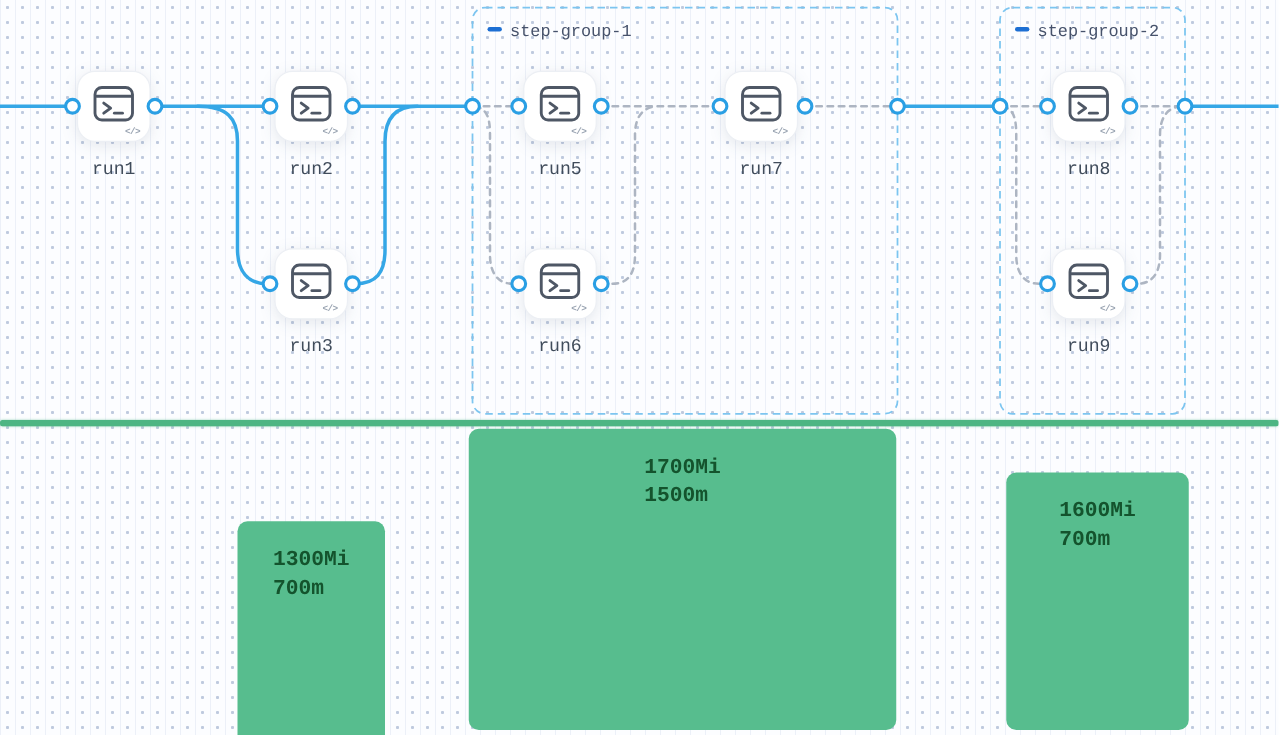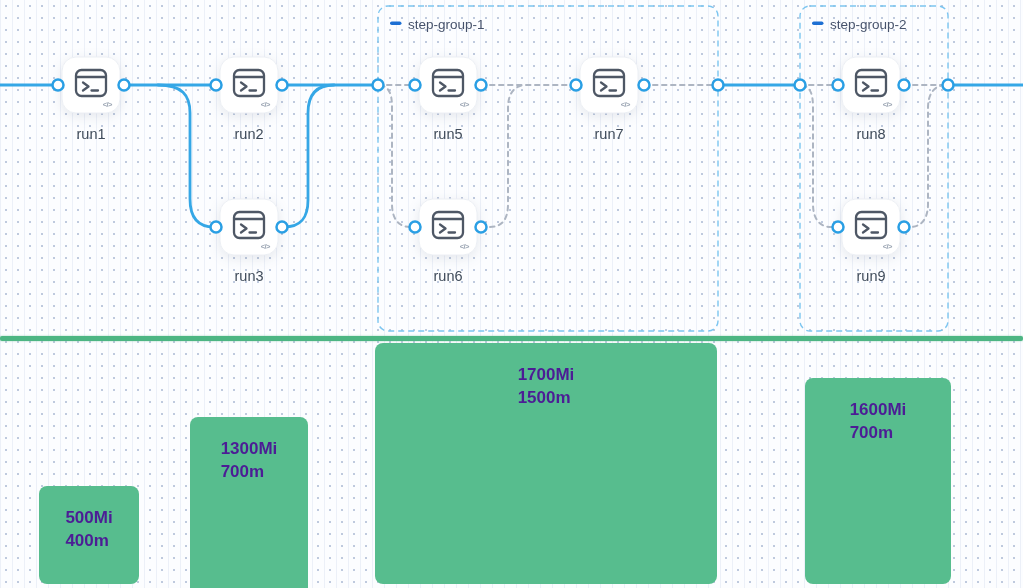--- a/index.html
+++ b/index.html
@@ -3,36 +3,36 @@
 <meta charset="utf-8">
 <style>
   html,body{margin:0;padding:0;background:#ffffff;}
   .canvas{
     position:relative;width:1023px;height:588px;overflow:hidden;
     background-color:#fcfdff;
     background-image:
       linear-gradient(to right, rgba(170,190,220,0.20) 1px, transparent 1px),
       radial-gradient(circle, rgba(140,160,195,0.55) 1.05px, transparent 1.4px);
     background-size:12px 12px, 12px 12px;
-    font-family:Liberation Sans, sans-serif;
+    font-family:Liberation Mono, monospace;
   }
   svg.flow{position:absolute;left:0;top:0;}
   .node-box{fill:#ffffff;stroke:#eceff4;stroke-width:1;filter:drop-shadow(0 3px 6px rgba(30,45,80,0.10));}
   .term-icon{stroke:#4e5765;stroke-width:2.3;fill:none;stroke-linecap:round;stroke-linejoin:round;}
   .node-label{font-size:14.5px;fill:#404c5b;text-anchor:middle;}
   .node-badge{font-size:7.5px;fill:#9aa4b2;text-anchor:end;font-weight:bold;letter-spacing:-0.5px;}
   .group-box{fill:none;stroke:#7cc5f0;stroke-width:1.4;stroke-dasharray:6 4;}
   .group-label{font-size:13.5px;fill:#46526b;}
   .group-dash{fill:#1d6fd3;}
   .edge-solid{fill:none;stroke:#35a7e6;stroke-width:2.8;stroke-linecap:round;}
   .edge-dashed{fill:none;stroke:#adb5c2;stroke-width:2;stroke-dasharray:4.5 4.5;stroke-linecap:round;}
   .port{fill:#ffffff;stroke:#2a9fe4;stroke-width:2.5;}
   .separator{position:absolute;left:0;top:336px;width:1023px;height:5px;background:#4db583;border-radius:2px;box-shadow:0 0 2px rgba(77,181,131,.6);}
   .bar{position:absolute;background:#57bd8e;border-radius:8px;display:flex;justify-content:center;align-items:flex-start;}
-  .bar-text{padding-top:20px;font-weight:700;font-size:17px;line-height:23px;color:#4c1d95;text-align:left;}
+  .bar-text{padding-top:20px;font-weight:700;font-size:17px;line-height:23px;color:#14532d;text-align:left;}
   .bar-text span{display:block;}
 </style>
 </head>
 <body>
 
 <div class="canvas">
 
   <svg class="flow" width="1023" height="340" viewBox="0 0 1023 340">
     <defs>
       <g id="term-icon" class="term-icon">
@@ -142,26 +142,20 @@
     <circle class="port" cx="800" cy="85" r="5.5"></circle>
     <circle class="port" cx="838" cy="85" r="5.5"></circle>
     <circle class="port" cx="904" cy="85" r="5.5"></circle>
     <circle class="port" cx="838" cy="227" r="5.5"></circle>
     <circle class="port" cx="904" cy="227" r="5.5"></circle>
     <circle class="port" cx="948" cy="85" r="5.5"></circle>
   </svg>
 
   <div class="separator"></div>
 
-  <div class="bar" style="left:39px;top:486px;width:100px;height:98px;">
-    <div class="bar-text">
-      <span>500Mi</span>
-      <span>400m</span>
-    </div>
-  </div>
   <div class="bar" style="left:190px;top:417px;width:118px;height:204px;">
     <div class="bar-text">
       <span>1300Mi</span>
       <span>700m</span>
     </div>
   </div>
   <div class="bar" style="left:375px;top:343px;width:342px;height:241px;">
     <div class="bar-text">
       <span>1700Mi</span>
       <span>1500m</span>

